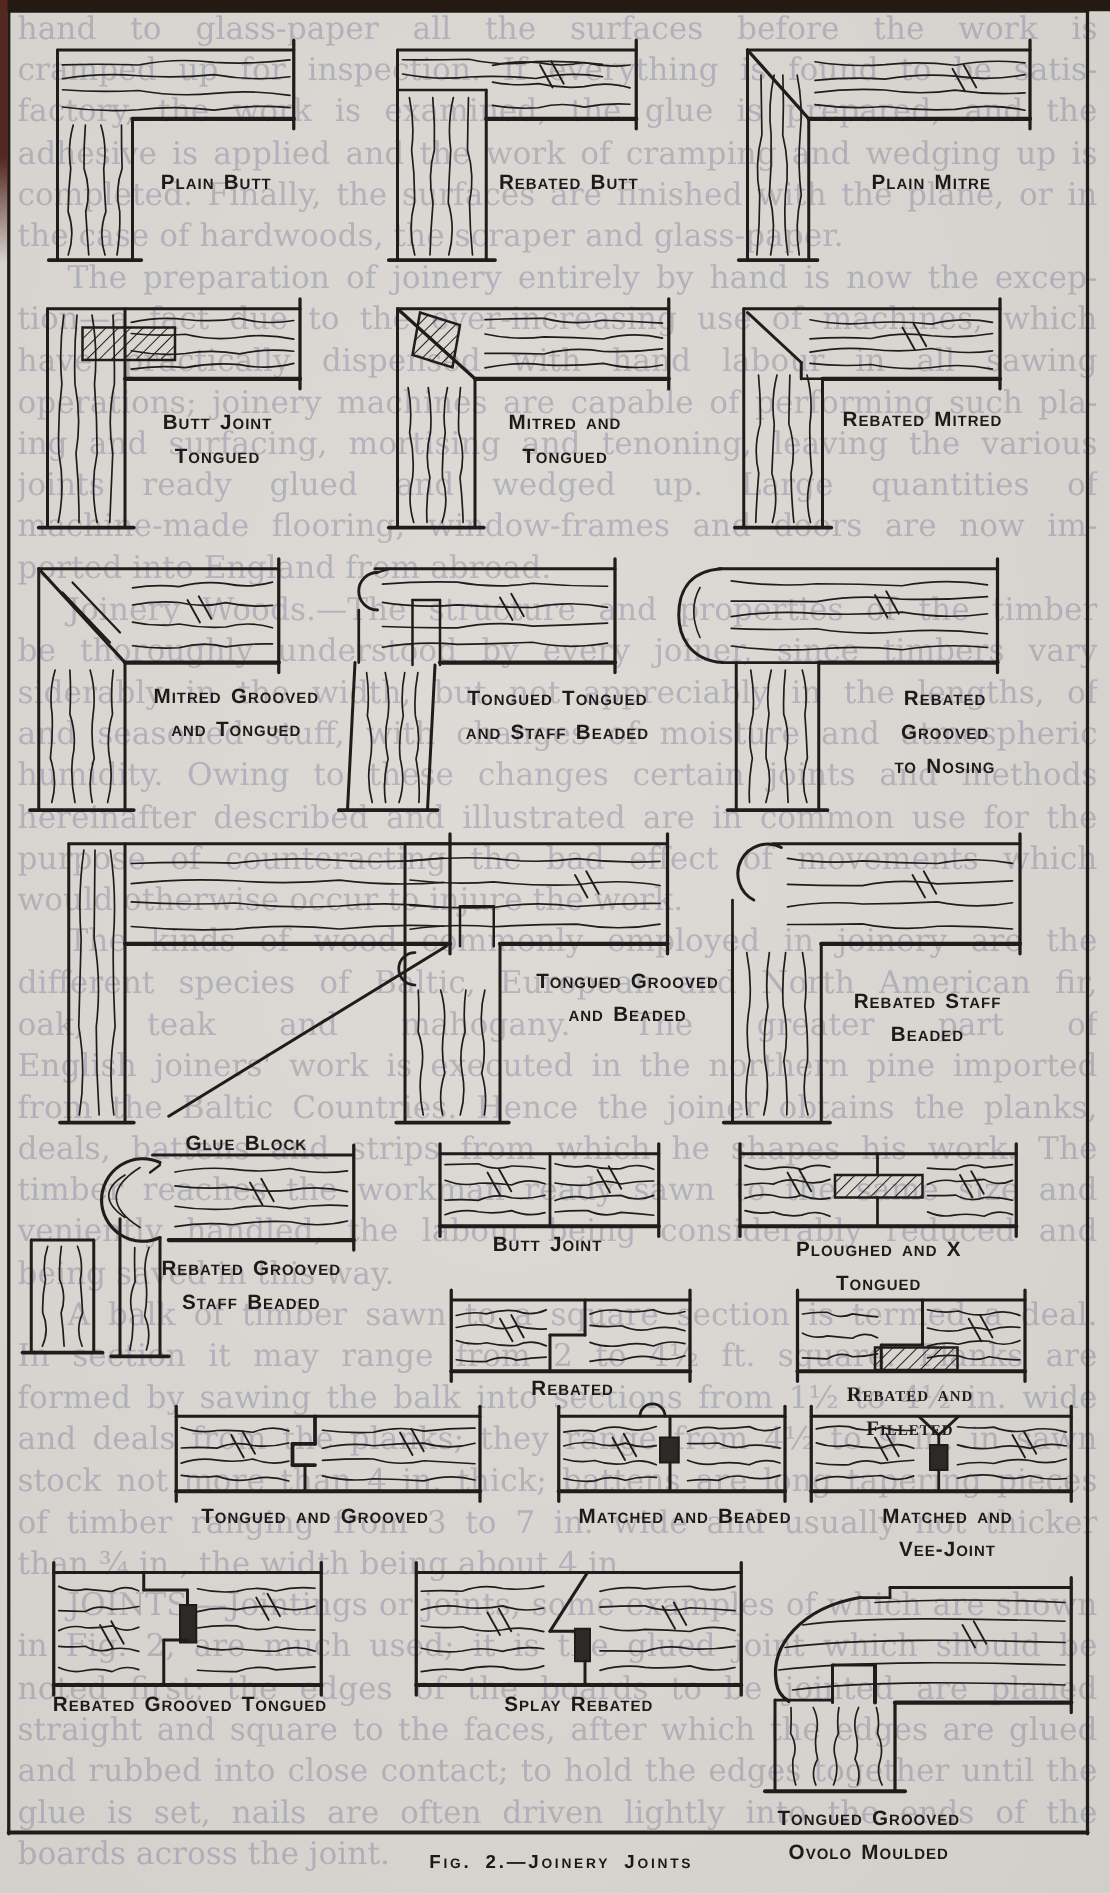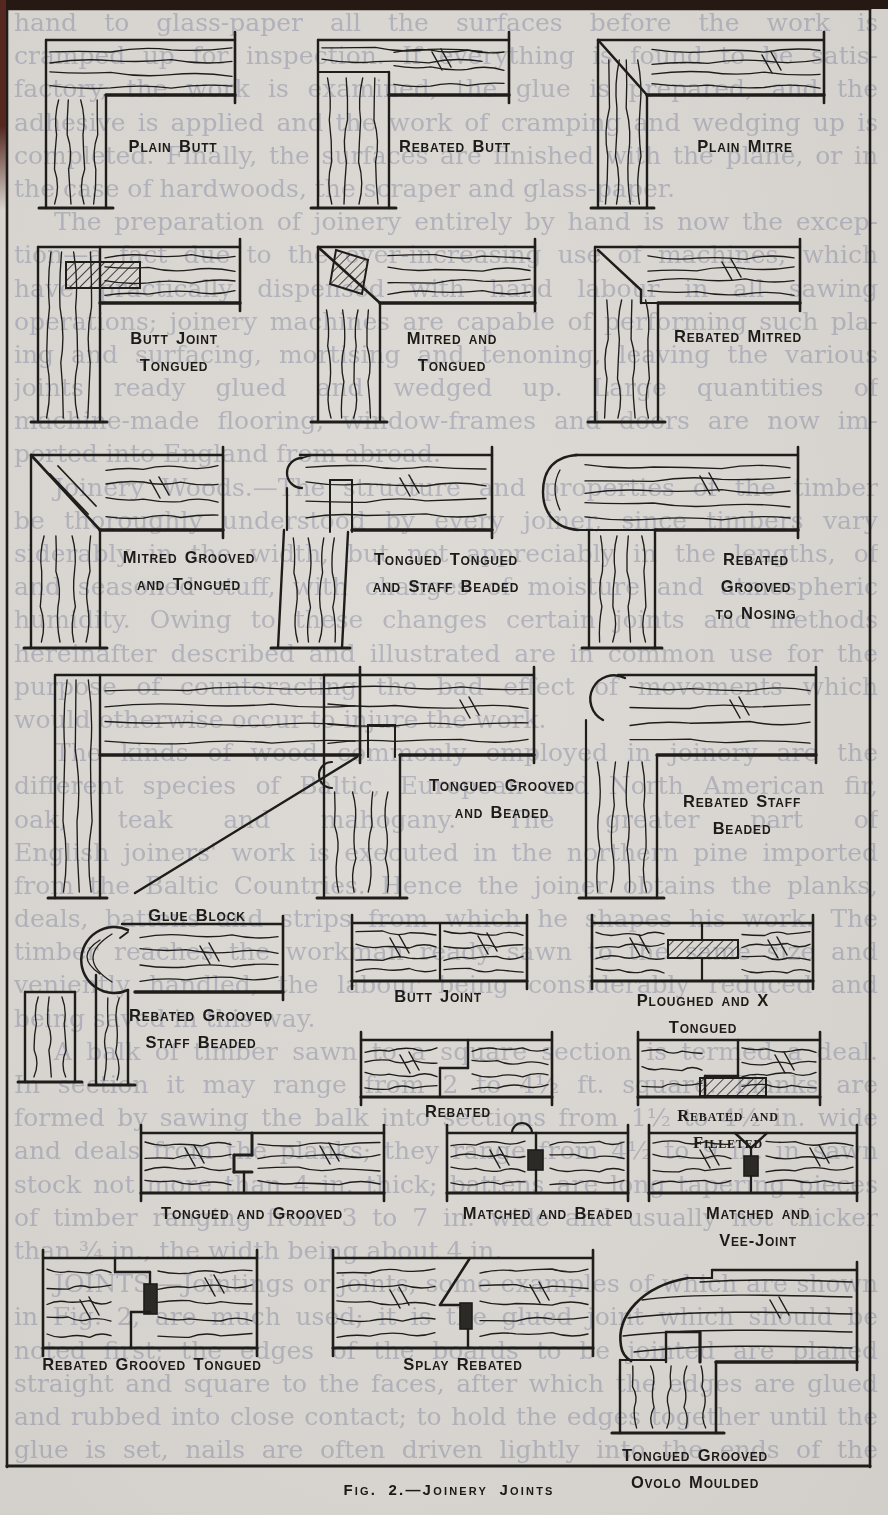--- a/index.html
+++ b/index.html
@@ -85,20 +85,21 @@
       <div class="bl">and deals from the planks; they range from 4½ to 9 in. in sawn</div>
       <div class="bl">stock not more than 4 in. thick; battens are long tapering pieces</div>
       <div class="bl">of timber ranging from 3 to 7 in. wide and usually not thicker</div>
       <div class="bl end">than ¾ in., the width being about 4 in.</div>
       <div class="bl ind">JOINTS.—Jointings or joints, some examples of which are shown</div>
       <div class="bl">in Fig. 2, are much used; it is the glued joint which should be</div>
       <div class="bl">noted first; the edges of the boards to be jointed are planed</div>
       <div class="bl">straight and square to the faces, after which the edges are glued</div>
       <div class="bl">and rubbed into close contact; to hold the edges together until the</div>
       <div class="bl">glue is set, nails are often driven lightly into the ends of the</div>
+      <div class="bl end">boards across the joint.</div>
     </div>
   <svg class="diagram" id="jsvg" width="888" height="1515" viewBox="0 0 888 1515">
       <defs>
         <pattern id="hatch" width="7" height="7" patternUnits="userSpaceOnUse" patternTransform="rotate(45)">
           <line x1="0" y1="0" x2="0" y2="7" stroke="#1f1d1a" stroke-width="1.6"></line>
         </pattern>
       </defs>
       <path d="M 46 40 L 235 40" fill="none" stroke="#1f1d1a" stroke-width="2.4" stroke-linecap="round"></path>
       <path d="M 235 32 L 235 103" fill="none" stroke="#1f1d1a" stroke-width="2.6" stroke-linecap="round"></path>
       <path d="M 46 40 L 46 208" fill="none" stroke="#1f1d1a" stroke-width="2.4" stroke-linecap="round"></path>

